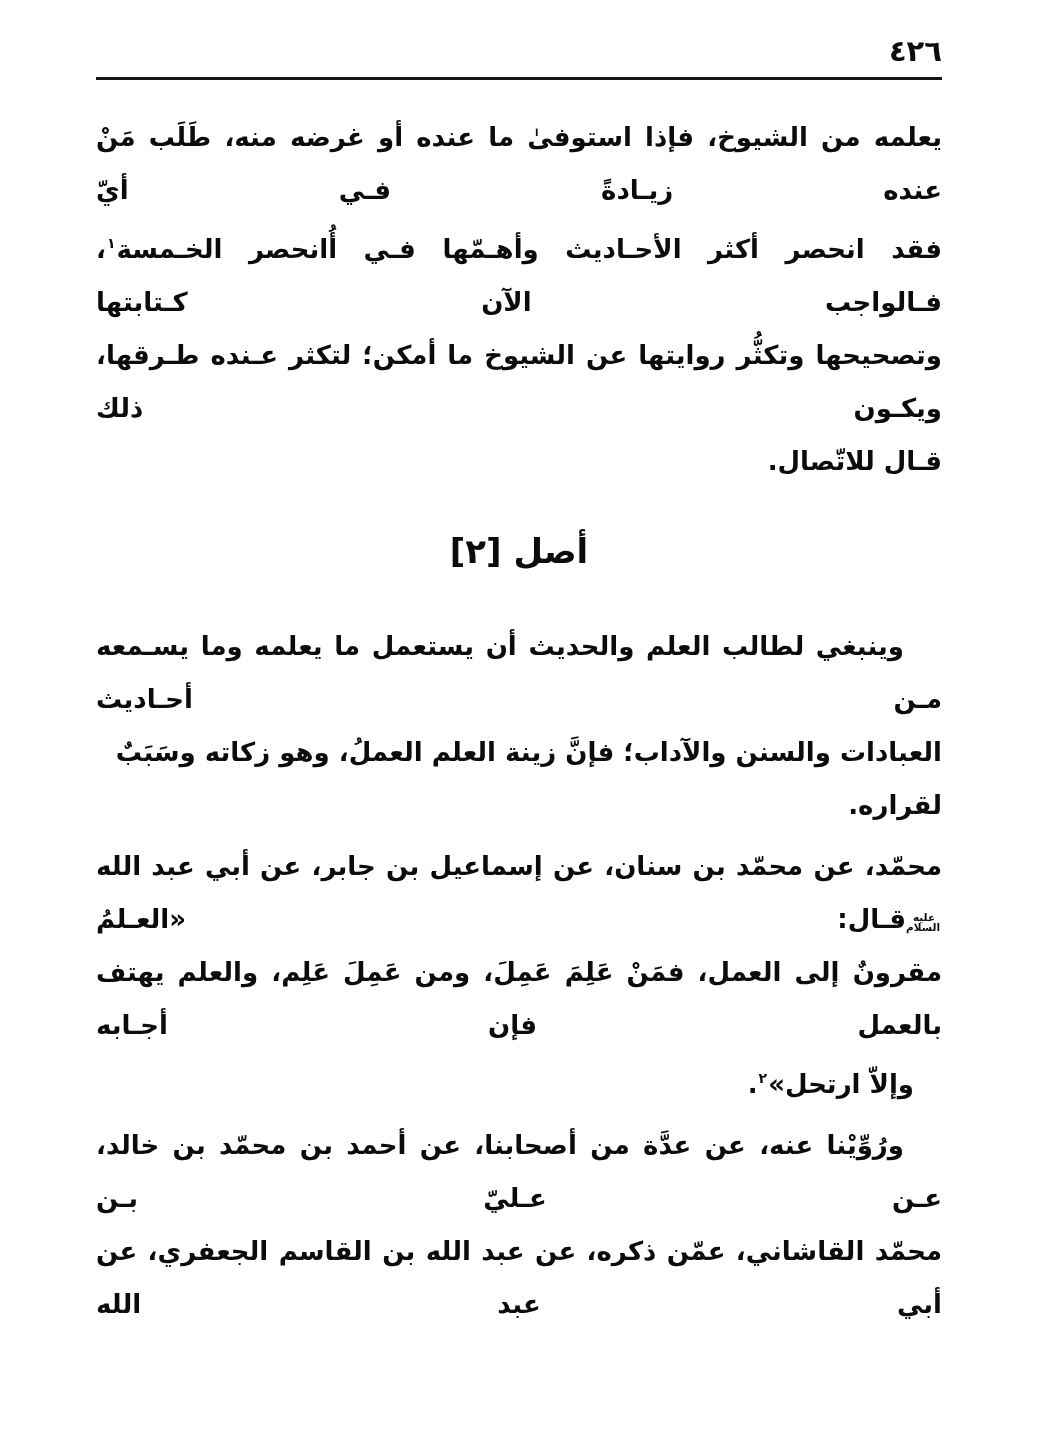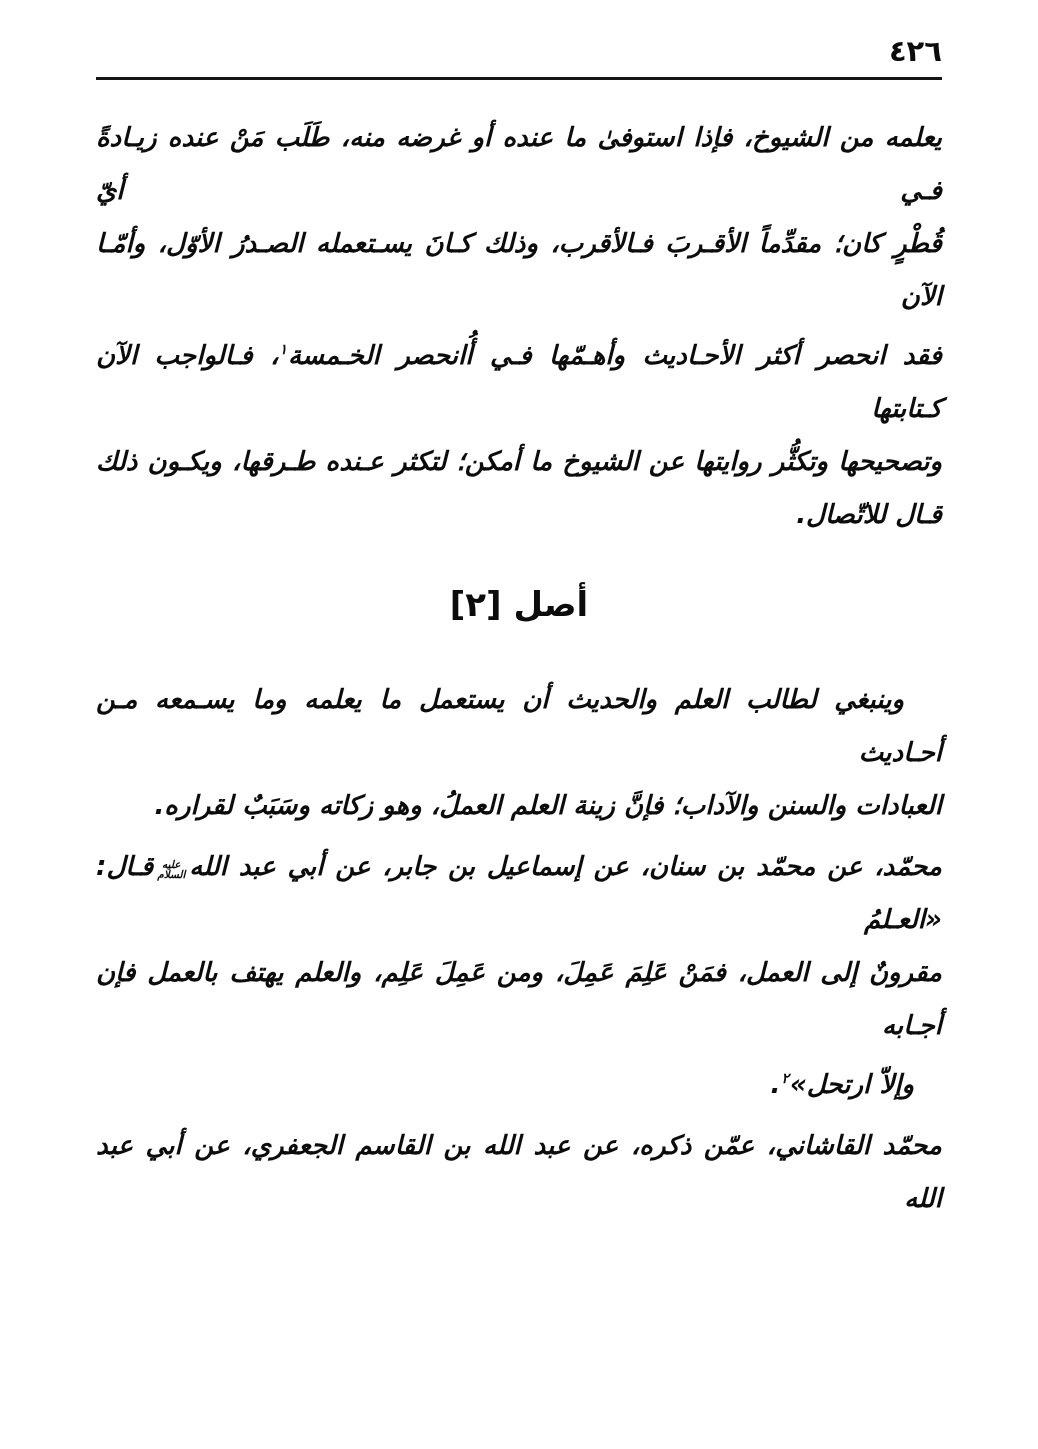--- a/index.html
+++ b/index.html
@@ -7,21 +7,21 @@
     width:1038px;height:1449px;overflow:hidden;background:#ffffff;color:#0c0c0c;
     font-family:"DejaVu Sans",sans-serif;
   }
   .page{box-sizing:border-box;width:1038px;height:1449px;padding:34px 96px 20px 96px;}
   .header{display:flex;justify-content:space-between;align-items:flex-end;
     padding-bottom:9px;border-bottom:3px solid #151515;}
   .book-title{font-size:23px;font-weight:bold;}
   .page-number{font-size:29px;font-weight:bold;letter-spacing:1px;}
   .body-text{margin-top:31px;font-size:26px;font-weight:bold;}
   .para{margin:0 0 8px 0;}
-  .line{line-height:53px;text-align:justify;text-align-last:justify;font-style:italic;}
+  .line{line-height:53px;text-align:justify;text-align-last:justify;}
   .line.right{text-align:right;text-align-last:right;}
   .line.indent{text-indent:38px;}
   .line.indent-sm{text-indent:28px;}
   .heading{margin:40px 0 46px 0;text-align:center;text-align-last:center;
     font-size:34px;font-weight:bold;line-height:46px;}
   .fnref{font-size:14px;vertical-align:10px;margin:0 1px;}
   .honorific{display:inline-block;width:32px;font-size:10.5px;line-height:10px;
     text-align:center;text-align-last:center;vertical-align:-3px;margin:4px 2px;text-indent:0;}
 </style>
 </head>
@@ -30,39 +30,39 @@
 <div class="page">
 
   <div class="header">
     <div class="page-number">٤٢٦</div>
   </div>
 
   <div class="body-text">
 
     <div class="para">
       <div class="line">يعلمه من الشيوخ، فإذا استوفىٰ ما عنده أو غرضه منه، طَلَب مَنْ عنده زيـادةً فـي أيّ</div>
-      <div class="line">قُطْرٍ كان؛ مقدِّماً الأقـربَ فـالأقرب، وذلك كـانَ يسـتعمله الصـدرُ الأوّل، وأمّـا الآن</div>
       <div class="line"><span>فقد انحصر أكثر الأحـاديث وأهـمّها فـي أُانحصر الخـمسة</span><span class="fnref">١</span><span>، فـالواجب الآن كـتابتها</span></div>
       <div class="line">وتصحيحها وتكثُّر روايتها عن الشيوخ ما أمكن؛ لتكثر عـنده طـرقها، ويكـون ذلك</div>
       <div class="line right">قـال للاتّصال.</div>
     </div>
 
     <div class="heading">أصل [٢]</div>
 
     <div class="para">
       <div class="line indent">وينبغي لطالب العلم والحديث أن يستعمل ما يعلمه وما يسـمعه مـن أحـاديث</div>
       <div class="line right">العبادات والسنن والآداب؛ فإنَّ زينة العلم العملُ، وهو زكاته وسَبَبٌ لقراره.</div>
     </div>
 
     <div class="para">
       <div class="line"><span>محمّد، عن محمّد بن سنان، عن إسماعيل بن جابر، عن أبي عبد الله</span><span class="honorific">عليه السلام</span><span>قـال: «العـلمُ</span></div>
       <div class="line">مقرونٌ إلى العمل، فمَنْ عَلِمَ عَمِلَ، ومن عَمِلَ عَلِم، والعلم يهتف بالعمل فإن أجـابه</div>
       <div class="line right indent-sm"><span>وإلاّ ارتحل»</span><span class="fnref">٢</span><span>.</span></div>
     </div>
 
     <div class="para">
+      <div class="line indent">ورُوِّيْنا عنه، عن عدَّة من أصحابنا، عن أحمد بن محمّد بن خالد، عـن عـليّ بـن</div>
       <div class="line"><span>محمّد القاشاني، عمّن ذكره، عن عبد الله بن القاسم الجعفري، عن أبي عبد الله</span></div>
 
     </div>
 
   </div>
 
 </div>
 
 </body></html>

